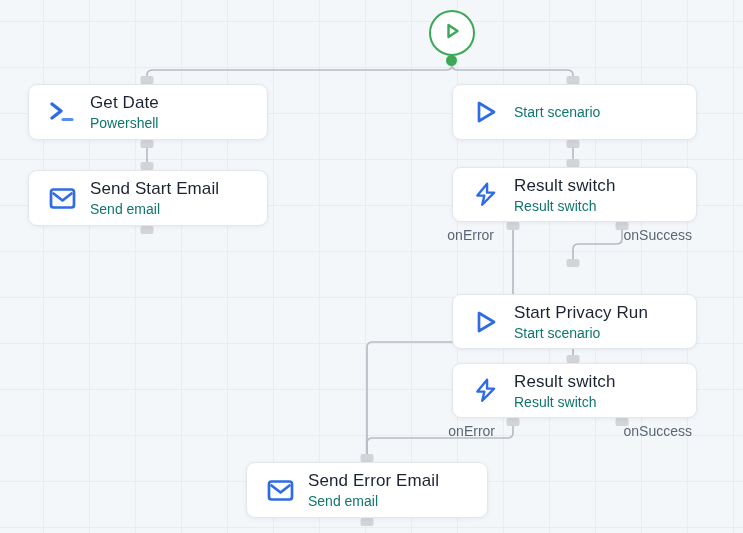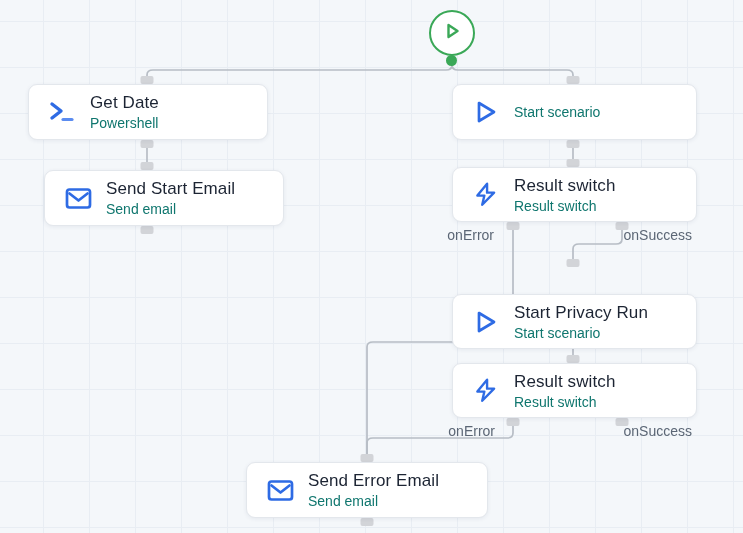--- a/index.html
+++ b/index.html
@@ -27,21 +27,21 @@
     box-shadow:0 1px 4px rgba(25,45,80,0.07);
     display:flex; align-items:center;
     padding-left:19px; gap:14px;
     cursor:pointer;
   }
   .node .nicon { width:28px; height:26px; display:flex; align-items:center; justify-content:center; flex:0 0 auto; }
   .node .ntitle { font-size:17px; color:#1c2433; line-height:22px; letter-spacing:0.1px; }
   .node .nsub   { font-size:14px; color:#0f766e; line-height:18px; }
 
   .n-get-date        { left:28px;  top:84px;  width:240px; height:56px; }
-  .n-send-start      { left:44px;  top:170px; width:240px; height:56px; }
+  .n-send-start      { left:28px;  top:170px; width:240px; height:56px; }
   .n-subset-run      { left:452px; top:84px;  width:245px; height:56px; }
   .n-result-switch-1 { left:452px; top:167px; width:245px; height:55px; }
   .n-privacy-run     { left:452px; top:267px; width:245px; height:55px;margin-top:27px; }
   .n-result-switch-2 { left:452px; top:363px; width:245px; height:55px; }
   .n-send-error      { left:246px; top:462px; width:242px; height:56px; }
 
   .start-node {
     position:absolute; z-index:2;
     left:429px; top:10px; width:46px; height:46px;
     background:#ffffff;

